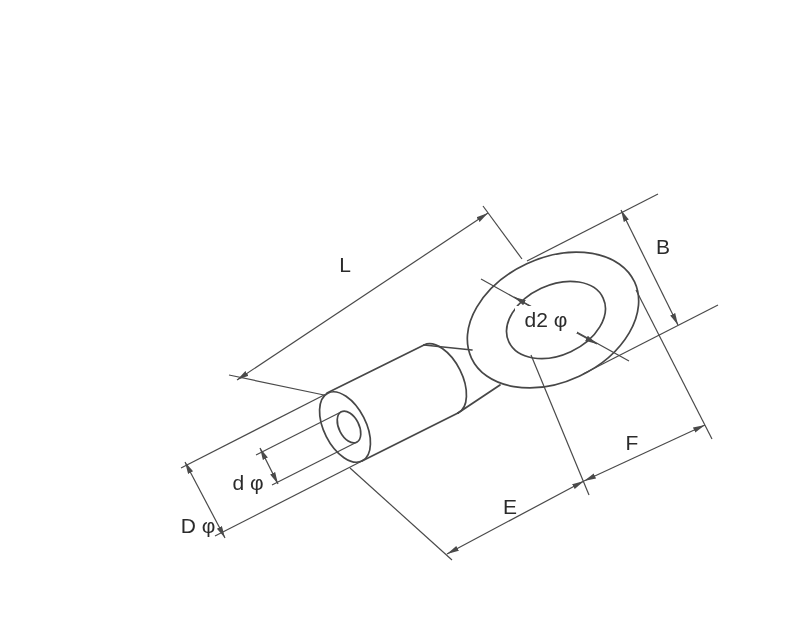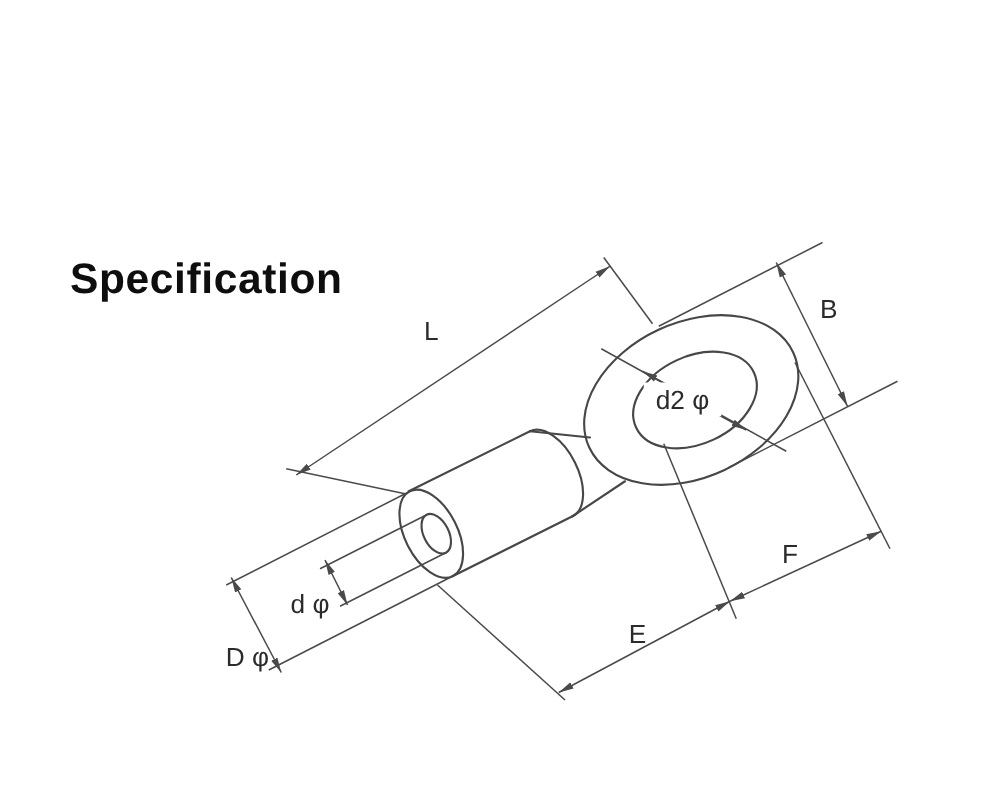--- a/index.html
+++ b/index.html
@@ -44,21 +44,20 @@
     font-family: "Liberation Sans", sans-serif;
     font-size: 21px;
     fill: #2b2b2b;
   }
 </style>
 </head>
 <body>
 
 <div id="screen">
 
-  <div id="title">Specification</div>
 
   <svg class="drawing" width="800" height="640" viewBox="0 0 800 640">
     <defs>
       <marker id="arr" markerUnits="userSpaceOnUse" markerWidth="14" markerHeight="10" refX="12" refY="4" orient="auto-start-reverse">
         <path d="M12,4 L0,1.2 L0,6.8 Z" fill="#4a4a4a"></path>
       </marker>
     </defs>
 
     <g>
       <ellipse class="part" cx="553" cy="320" rx="90" ry="62" transform="rotate(-25 553 320)"></ellipse>

